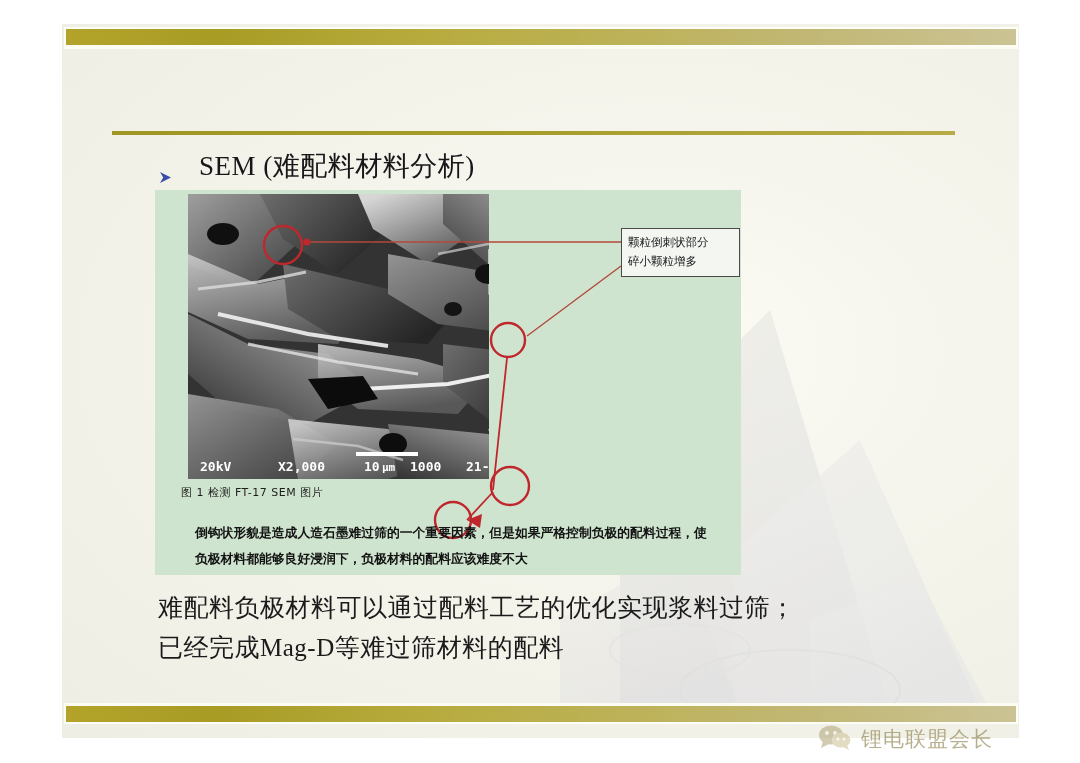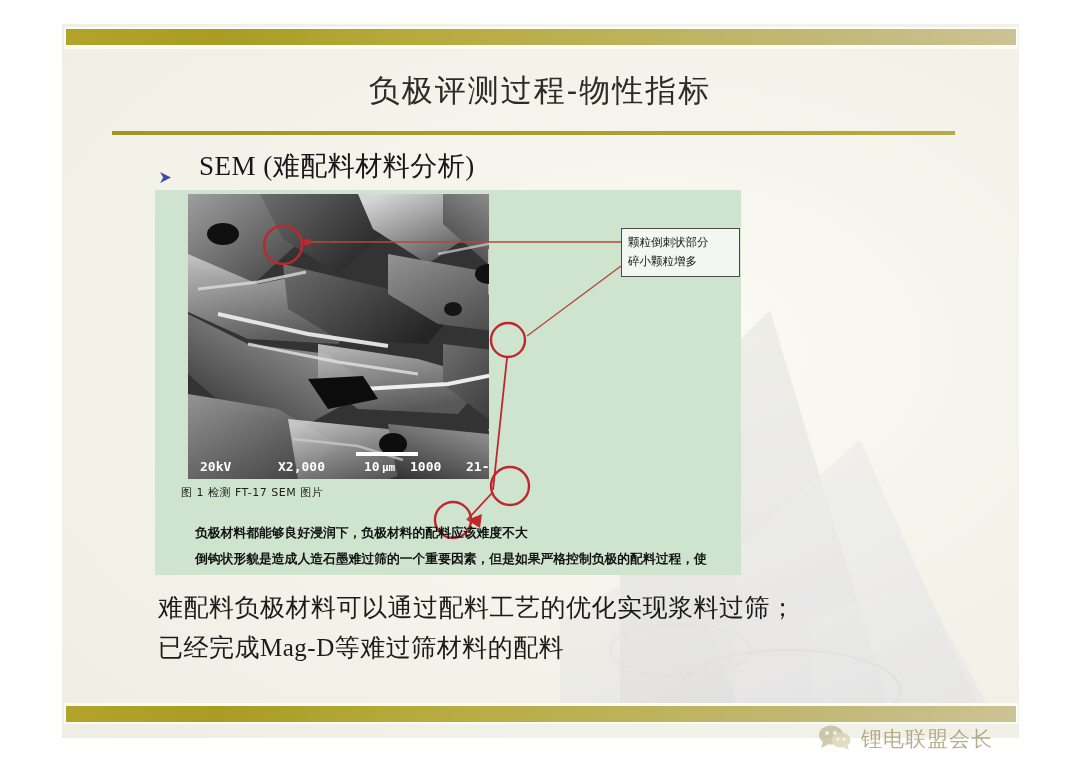--- a/index.html
+++ b/index.html
@@ -247,21 +247,20 @@
       <ellipse cx="230" cy="540" rx="110" ry="40" fill="none" stroke="#dcdcdc" stroke-width="2" opacity=".7"></ellipse>
       <ellipse cx="120" cy="500" rx="70" ry="26" fill="none" stroke="#dedede" stroke-width="2" opacity=".6"></ellipse>
     </svg>
   </div>
 
   <div class="gold-bar top"></div>
   <div class="bar-sheen t"></div>
   <div class="gold-bar bottom"></div>
   <div class="bar-sheen b"></div>
 
-  <div class="title">负极评测过程-物性指标</div>
   <div class="title-rule"></div>
 
   <div class="bullet-row">
     <span class="bullet-arrow">
       <svg width="17" height="17" viewBox="0 0 17 17">
         <path d="M2 3 L13 8.5 L2 14 L5.2 8.5 Z" fill="#3b4da8"></path>
       </svg>
     </span>
     <span class="bullet-text">SEM (难配料材料分析)</span>
   </div>
@@ -361,22 +360,22 @@
     </svg>
 
     <div class="callout">
       <div>颗粒倒刺状部分</div>
       <div>碎小颗粒增多</div>
     </div>
 
     <div class="fig-caption">图 1 检测 FT-17 SEM 图片</div>
 
     <div class="para">
+      <div>倒钩状形貌是造成人造石墨难过筛的一个重要因素，但是如果严格控制负极的配料过程，使</div>
       <div>负极材料都能够良好浸润下，负极材料的配料应该难度不大</div>
-      <div>倒钩状形貌是造成人造石墨难过筛的一个重要因素，但是如果严格控制负极的配料过程，使</div>
     </div>
   </div>
 
   <div class="conclusion">
     <div>难配料负极材料可以通过配料工艺的优化实现浆料过筛；</div>
     <div>已经完成Mag-D等难过筛材料的配料</div>
   </div>
 
   <div class="watermark">
     <span>

